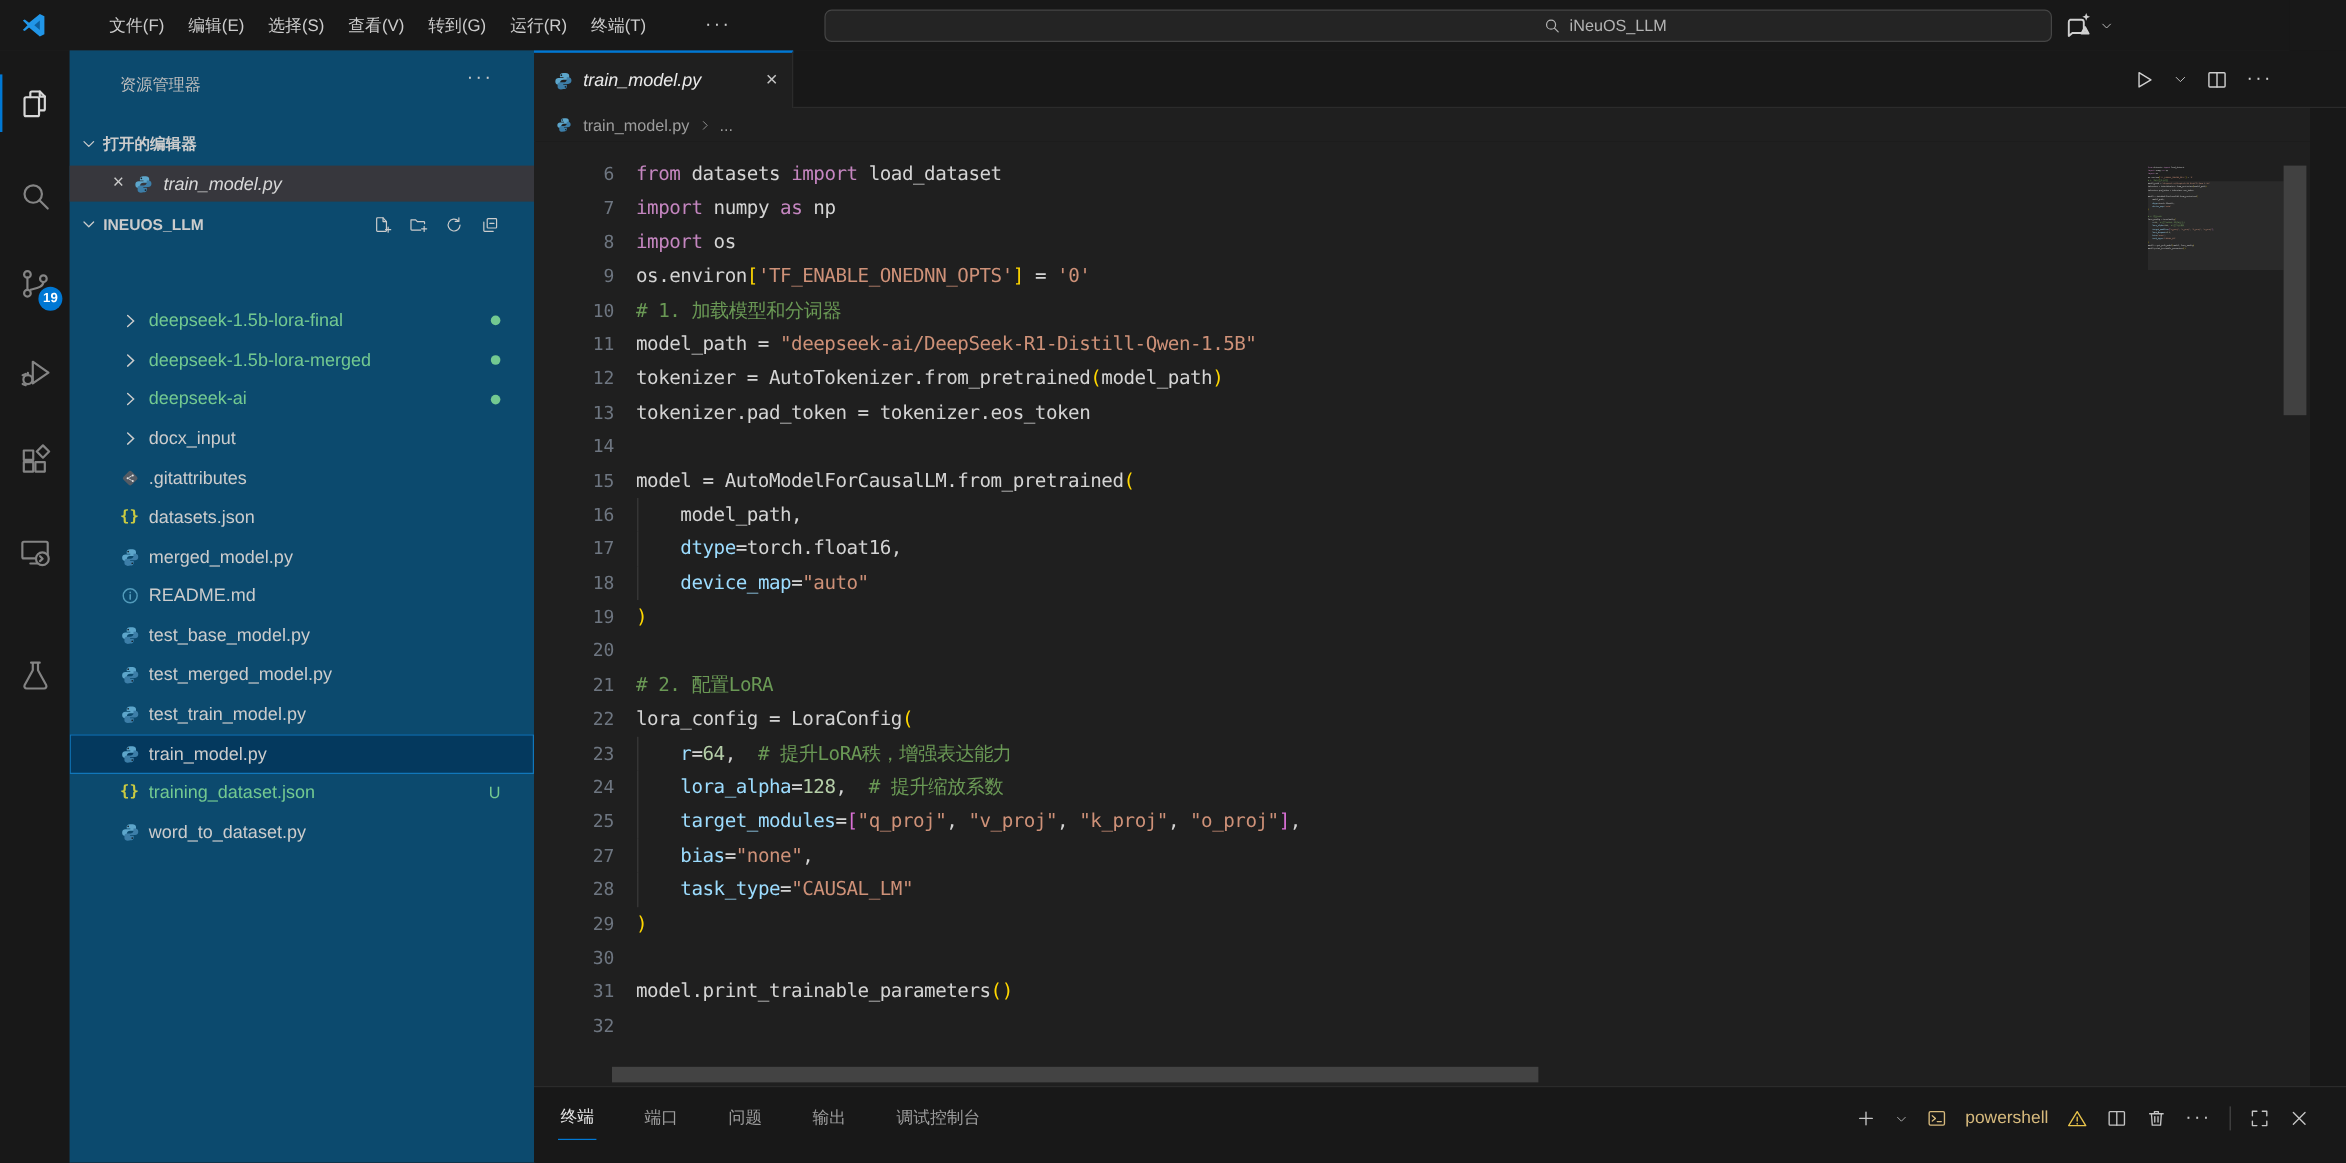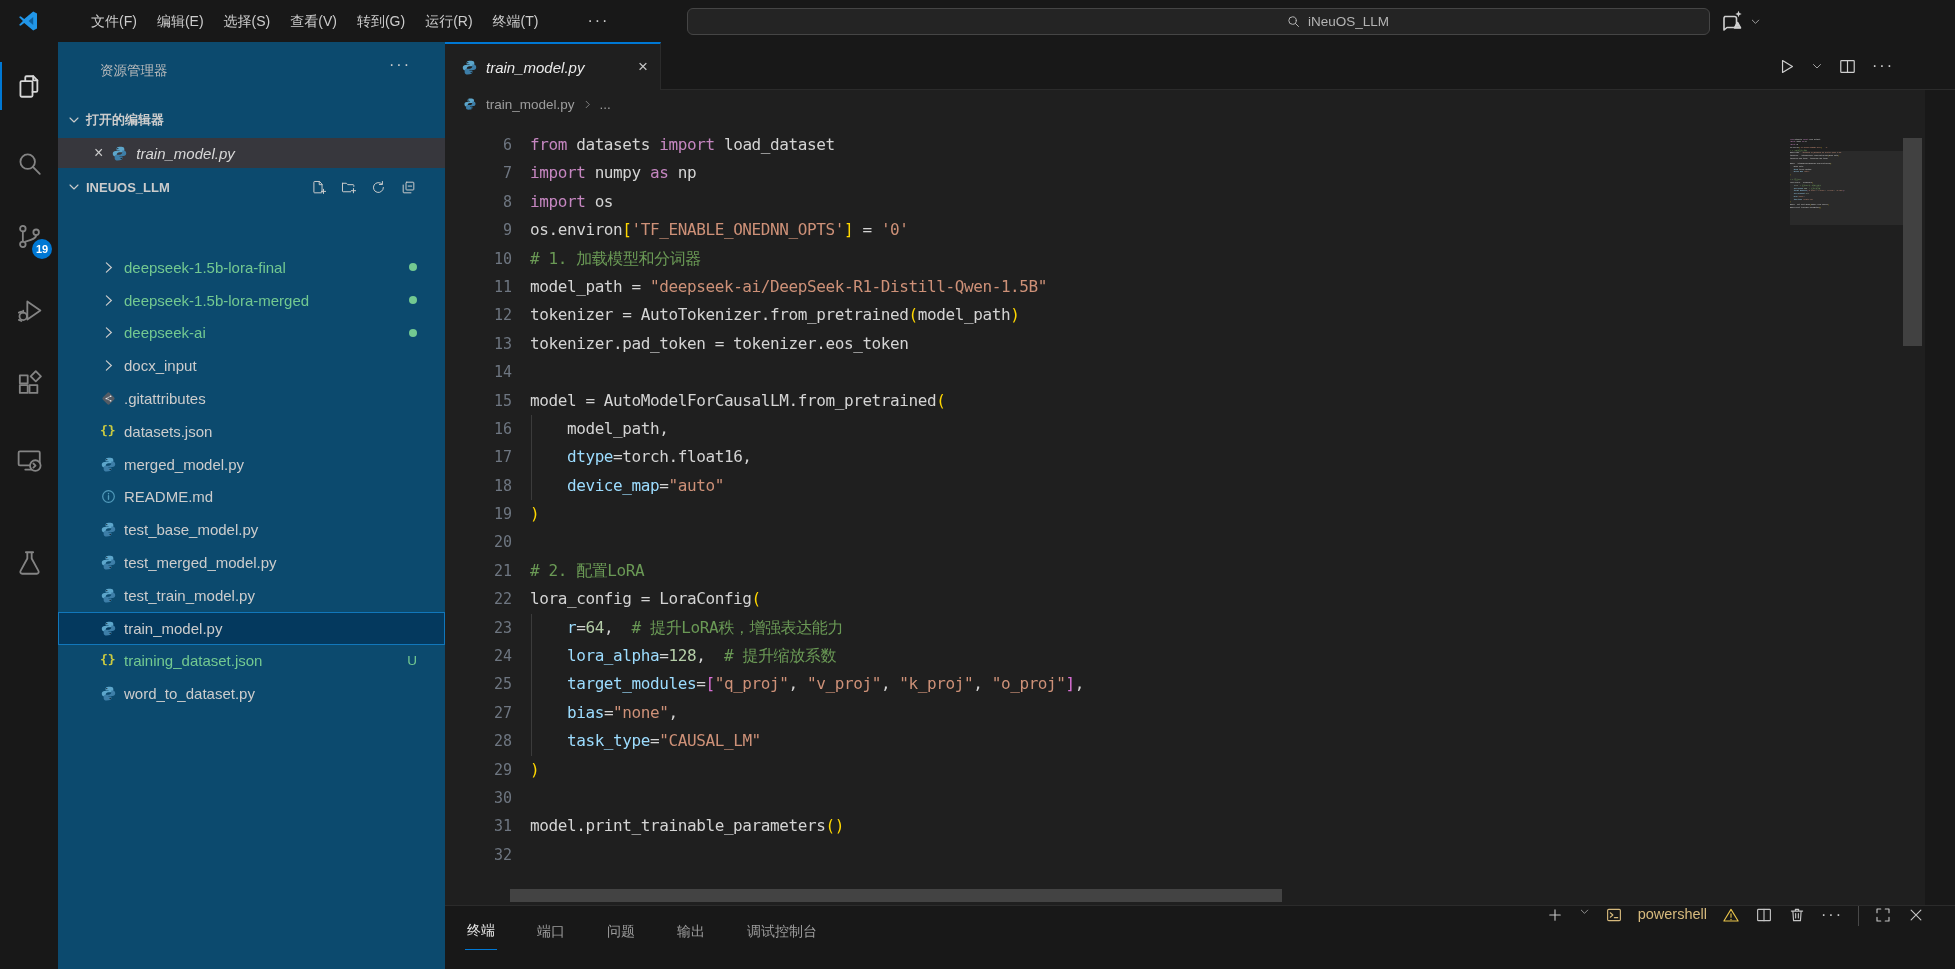--- a/index.html
+++ b/index.html
@@ -87,21 +87,21 @@
   .mini-inner{transform:scale(0.0955);transform-origin:0 0;width:1180px;}
   .mline{height:28.4px;line-height:28.4px;white-space:pre;font-family:"DejaVu Sans Mono",monospace;font-size:16px;}
   #viewband{position:absolute;left:1790px;top:151px;width:113px;height:74px;background:rgba(255,255,255,0.05);}
   #vscroll{position:absolute;left:1903px;top:138px;width:19px;height:208px;background:rgba(121,121,121,0.38);}
 
   
   #panel{position:absolute;left:445px;top:905px;width:1510px;height:64px;background:#181818;border-top:1px solid #2b2b2b;box-sizing:border-box;}
   #ptabs{position:absolute;left:20px;top:0;height:52px;display:flex;gap:38px;align-items:center;}
   .ptab{font-size:14px;color:#9d9d9d;padding:8px 2px 9px;}
   .ptab.active{color:#e5e5e5;border-bottom:1.5px solid #0078d4;}
-  #pcontrols{position:absolute;right:30px;top:0;height:52px;display:flex;align-items:flex-start;gap:15px;}
+  #pcontrols{position:absolute;right:30px;top:0;height:52px;display:flex;align-items:center;gap:15px;}
   #pcontrols svg{width:18px;height:18px;stroke:#c5c5c5;fill:none;stroke-width:1.5;stroke-linecap:round;stroke-linejoin:round;}
   #shell-label{color:#d7ba7d;font-size:14.5px;}
   .pdiv{width:1px;height:20px;background:#484848;}
   #pc-more{color:#c5c5c5;font-size:16px;letter-spacing:2px;}
 </style>
 </head>
 <body>
 
 <div id="titlebar">
   <svg id="vscode-logo" viewBox="0 0 24 24">

